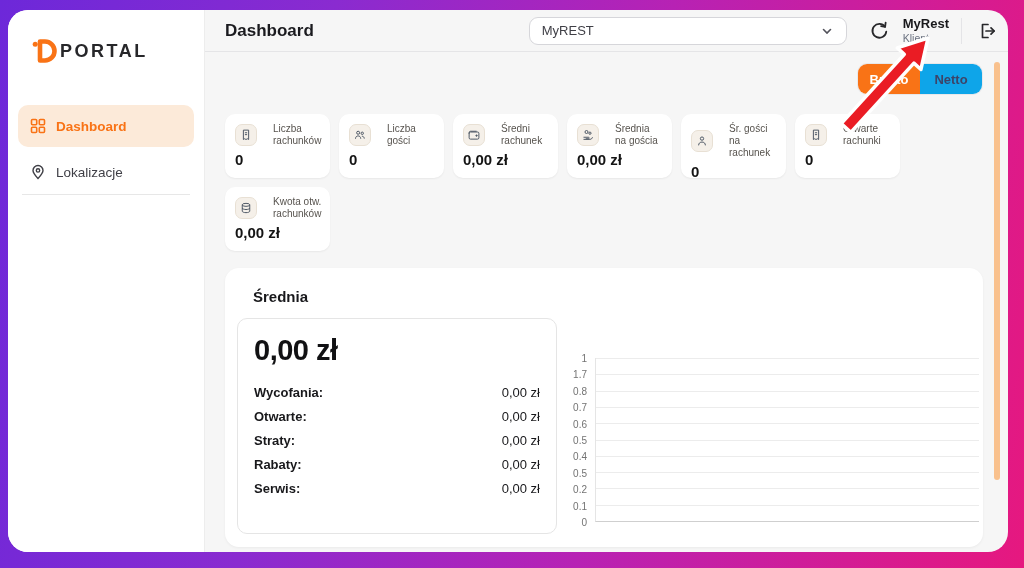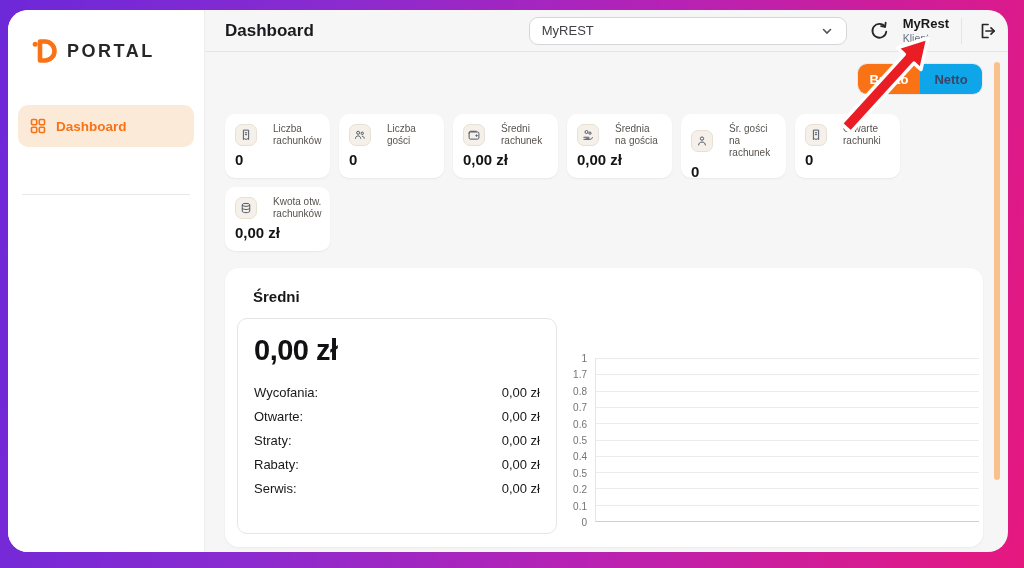--- a/index.html
+++ b/index.html
@@ -8,21 +8,21 @@
     position:relative; overflow:hidden;
     background:linear-gradient(100deg,#6d28d9 0%,#8a2bd0 30%,#b722b4 60%,#e6187f 100%);
   }
   .app {
     position:absolute; left:8px; top:10px; width:1000px; height:542px;
     background:#f6f6f6; border-radius:20px; overflow:hidden;
   }
   
   .sidebar { position:absolute; left:0; top:0; width:197px; height:100%;
     background:#ffffff; border-right:1px solid #ededed; }
-  .logo { position:absolute; left:22px; top:26px; display:flex; align-items:center; gap:7px; }
+  .logo { position:absolute; left:22px; top:26px; display:flex; align-items:center; }
   .logo-text { font-size:18px; font-weight:700; letter-spacing:2.5px; color:#27272a; }
   .nav { position:absolute; top:95px; left:10px; right:10px; }
   .nav-item { display:flex; align-items:center; gap:10px; height:42px; padding:0 12px;
     border-radius:10px; font-size:13.5px; color:#3f3f46; cursor:pointer; }
   .nav-item.active { background:#fcead9; color:#f97316; font-weight:600; }
   .nav-item + .nav-item { margin-top:4px; }
   .side-divider { position:absolute; top:184px; left:14px; right:14px; border-top:1px solid #e7e7e7; }
   .dark-row { position:absolute; top:192px; left:10px; right:10px; height:40px;
     display:flex; align-items:center; gap:10px; padding:0 12px; font-size:13.5px; color:#3f3f46; }
   .toggle { margin-left:auto; width:34px; height:19px; border-radius:10px; background:#6e7191;
@@ -68,21 +68,21 @@
   
   .panel { position:absolute; left:20px; top:258px; width:758px; height:279px; background:#fff;
     border-radius:14px; box-shadow:0 1px 3px rgba(0,0,0,.05); }
   .panel-title { position:absolute; left:28px; top:20px; font-size:15px; font-weight:700; color:#18181b; }
   .summary-card { position:absolute; left:12px; top:50px; width:320px; height:216px;
     border:1px solid #e5e5e5; border-radius:10px; padding:15px 16px; background:#fff; }
   .total { font-size:29px; font-weight:800; color:#111113; letter-spacing:-.5px; }
   .average { margin-top:9px; font-size:13px; color:#52525b; }
   .rows { margin-top:13px; }
   .srow { display:flex; justify-content:space-between; padding:4.5px 0; font-size:13px; color:#18181b; }
-  .srow .lbl { font-weight:400; }
+  .srow .lbl { font-weight:700; }
   
   .chart { position:absolute; left:340px; top:90px; width:414px; height:164px; }
   .ylabels { position:absolute; left:0; top:0; bottom:0; width:26px; }
   .ytick { position:absolute; right:4px; transform:translateY(-50%); font-size:10px; color:#737373; }
   .plot { position:absolute; left:30px; right:0; top:0; bottom:0;
     border-left:1px solid #e5e5e5; border-bottom:1px solid #cfcfcf; }
   .gl { position:absolute; left:0; right:0; height:1px; background:#ececec; }
   
   .scroll-thumb { position:absolute; right:8px; top:52px; width:6px; height:418px;
     background:#f9c18d; border-radius:3px; cursor:pointer; }
@@ -108,20 +108,29 @@
       <div class="nav-item active">
         <span style="display:flex;">
           <svg width="16" height="16" viewBox="0 0 16 16" fill="none" stroke="#f97316" stroke-width="1.6">
             <rect x="1.5" y="1.5" width="5.2" height="5.2" rx="1"></rect>
               <rect x="9.3" y="1.5" width="5.2" height="5.2" rx="1"></rect>
             <rect x="1.5" y="9.3" width="5.2" height="5.2" rx="1"></rect>
               <rect x="9.3" y="9.3" width="5.2" height="5.2" rx="1"></rect>
           </svg>
         </span>
         <span>Dashboard</span>
+      </div>
+      <div class="nav-item">
+        <span style="display:flex;">
+          <svg width="16" height="16" viewBox="0 0 16 16" fill="none" stroke="#3f3f46" stroke-width="1.4">
+            <path d="M8 14.5c3-3.2 5-5.6 5-8A5 5 0 0 0 3 6.5c0 2.4 2 4.8 5 8z"></path>
+            <circle cx="8" cy="6.4" r="1.7"></circle>
+          </svg>
+        </span>
+        <span>Lokalizacje</span>
       </div>
     </nav>
 
     <div class="side-divider"></div>
 
   </aside>
 
   <section class="main">
     <header class="topbar">
       <span class="page-title">Dashboard</span>
@@ -250,21 +259,21 @@
                 <path d="M3 8c0 1.1 2.2 2 5 2s5-.9 5-2"></path>
               </svg>
         </span>
             <span class="stat-label">Kwota otw. rachunków</span>
           </div>
         <div class="stat-value">0,00 zł</div>
       </div>
     </div>
 
     <div class="panel">
-      <div class="panel-title">Średni</div>
+      <div class="panel-title">Średnia</div>
 
       <div class="summary-card">
         <div class="total">0,00 zł</div>
         <div class="rows">
           <div class="srow">
               <span class="lbl">Wycofania:</span>
               <span>0,00 zł</span>
             </div>
           <div class="srow">
               <span class="lbl">Otwarte:</span>

